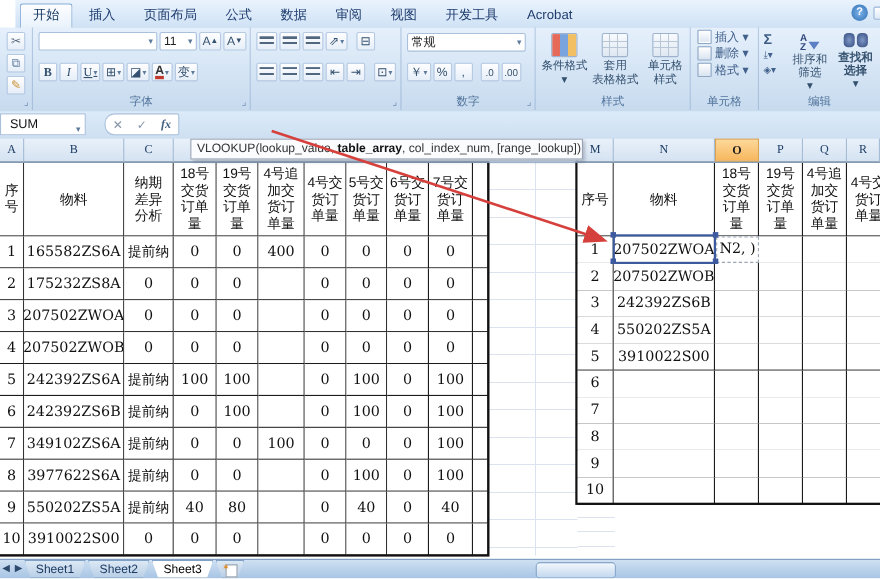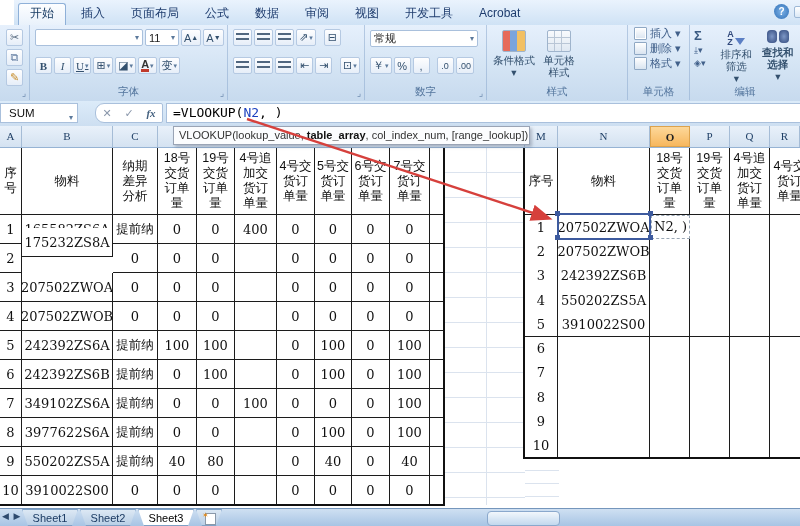--- a/index.html
+++ b/index.html
@@ -237,20 +237,22 @@
         <span class="btn" style="margin-left:5px;font-size:9px;">.0</span>
         <span class="btn" style="font-size:9px;">.00</span>
       </div>
       <div class="glabel">数字</div>
       <span class="launch">⌟</span>
     </div>
 
     <div class="group" style="left:487px;width:141px;">
       <div class="grow" style="top:2px;align-items:center;">
         <span class="bigbtn" style="width:44px;"><span class="bigicon cf"></span><span>条件格式</span><span class="dd">▾</span></span>
+        <span class="bigbtn" style="width:48px;"><span class="bigicon"></span><span>套用
+表格格式</span></span>
         <span class="bigbtn" style="width:42px;"><span class="bigicon"></span><span>单元格
 样式</span></span>
       </div>
       <div class="glabel">样式</div>
     </div>
 
     <div class="group" style="left:628px;width:62px;">
       <div class="smallrow">
           <span class="cellic" style="box-shadow:inset 0 0 0 1px #fff,0 0 0 0 #0a0;"></span>
           <span>插入</span>
@@ -291,21 +293,20 @@
     </div>
   </div>
 
   <div class="fbar">
     <span class="namebox"><span>SUM</span><span class="dd">▾</span></span>
     <span class="fbtns">
       <span>✕</span>
       <span>✓</span>
       <span class="fx">fx</span>
     </span>
-    <span class="finput"><span>=VLOOKUP(</span><span class="refblue">N2</span><span>, )</span></span>
   </div>
 
   <div class="colheads" id="colheads">
       <div class="chead" style="left: 0px; width: 22px;">A</div>
       <div class="chead" style="left: 22px; width: 91px;">B</div>
       <div class="chead" style="left: 113px; width: 45px;">C</div>
       <div class="chead" style="left: 158px; width: 367px;"></div>
       <div class="chead" style="left: 525px; width: 33px;">M</div>
       <div class="chead" style="left: 558px; width: 92px;">N</div>
       <div class="chead sel" style="left: 650px; width: 40px;">O</div>
@@ -354,21 +355,21 @@
       <div class="cell hcell" style="left: 113px; top: 215px; width: 45px; height: 29px; font-size: 12.5px;">提前纳</div>
       <div class="cell dcell" style="left: 158px; top: 215px; width: 39px; height: 29px;">0</div>
       <div class="cell dcell" style="left: 197px; top: 215px; width: 38px; height: 29px;">0</div>
       <div class="cell dcell" style="left: 235px; top: 215px; width: 42px; height: 29px;">400</div>
       <div class="cell dcell" style="left: 277px; top: 215px; width: 38px; height: 29px;">0</div>
       <div class="cell dcell" style="left: 315px; top: 215px; width: 37px; height: 29px;">0</div>
       <div class="cell dcell" style="left: 352px; top: 215px; width: 38px; height: 29px;">0</div>
       <div class="cell dcell" style="left: 390px; top: 215px; width: 40px; height: 29px;">0</div>
       <div class="cell dcell" style="left: 430px; top: 215px; width: 14px; height: 29px;"></div>
       <div class="cell dcell" style="left: 0px; top: 244px; width: 22px; height: 29px;">2</div>
-      <div class="cell dcell" style="left: 22px; top: 228px; width: 91px; height: 29px; text-align: right;">175232ZS8A</div>
+      <div class="cell dcell" style="left: 22px; top: 244px; width: 91px; height: 29px; text-align: right;">175232ZS8A</div>
       <div class="cell dcell" style="left: 113px; top: 244px; width: 45px; height: 29px;">0</div>
       <div class="cell dcell" style="left: 158px; top: 244px; width: 39px; height: 29px;">0</div>
       <div class="cell dcell" style="left: 197px; top: 244px; width: 38px; height: 29px;">0</div>
       <div class="cell dcell" style="left: 235px; top: 244px; width: 42px; height: 29px;"></div>
       <div class="cell dcell" style="left: 277px; top: 244px; width: 38px; height: 29px;">0</div>
       <div class="cell dcell" style="left: 315px; top: 244px; width: 37px; height: 29px;">0</div>
       <div class="cell dcell" style="left: 352px; top: 244px; width: 38px; height: 29px;">0</div>
       <div class="cell dcell" style="left: 390px; top: 244px; width: 40px; height: 29px;">0</div>
       <div class="cell dcell" style="left: 430px; top: 244px; width: 14px; height: 29px;"></div>
       <div class="cell dcell" style="left: 0px; top: 273px; width: 22px; height: 29px;">3</div>

